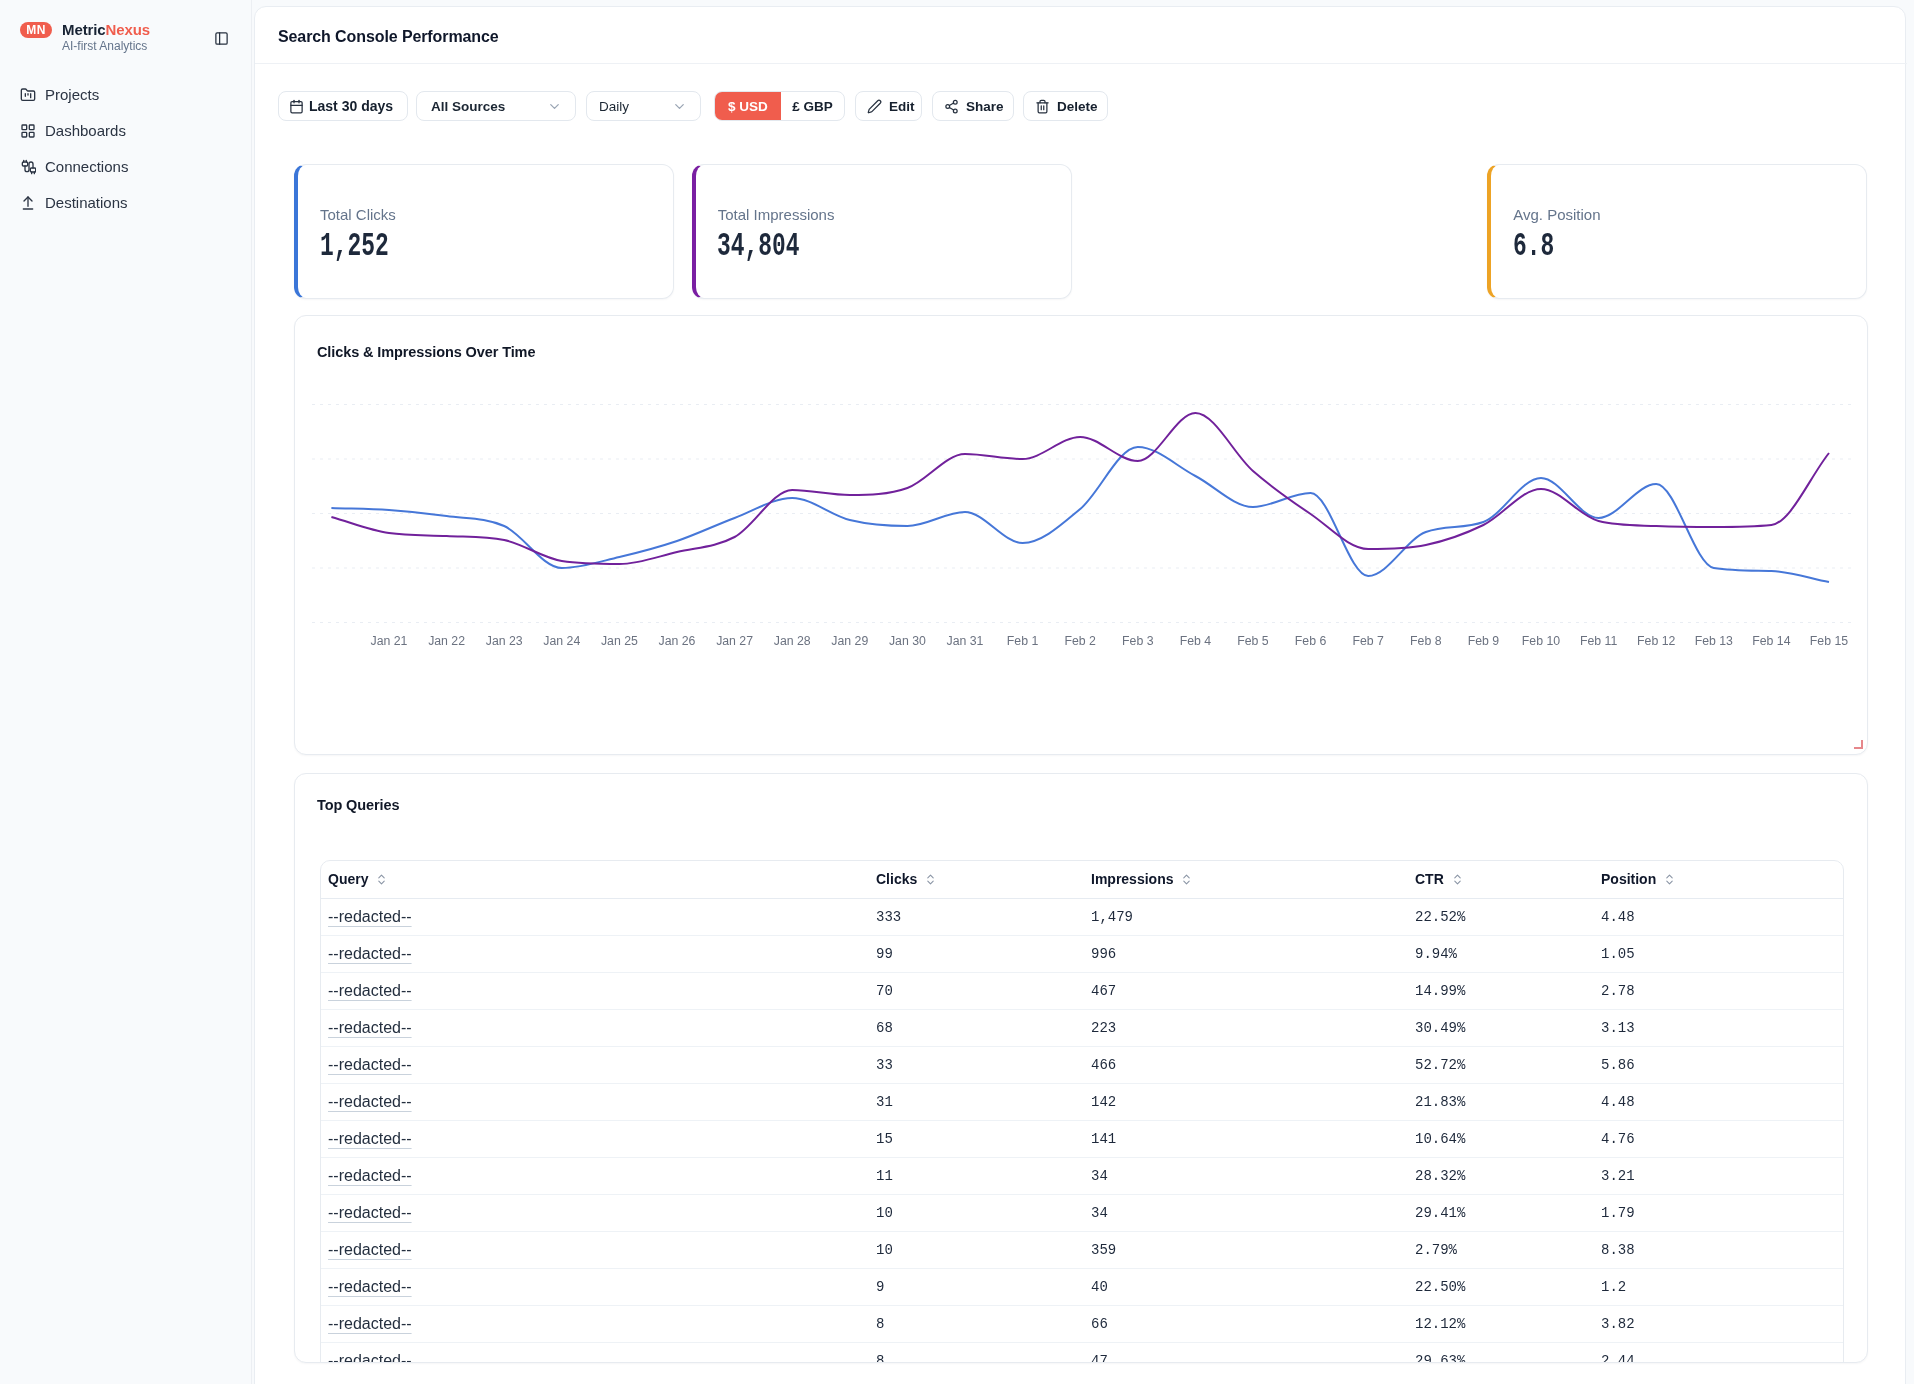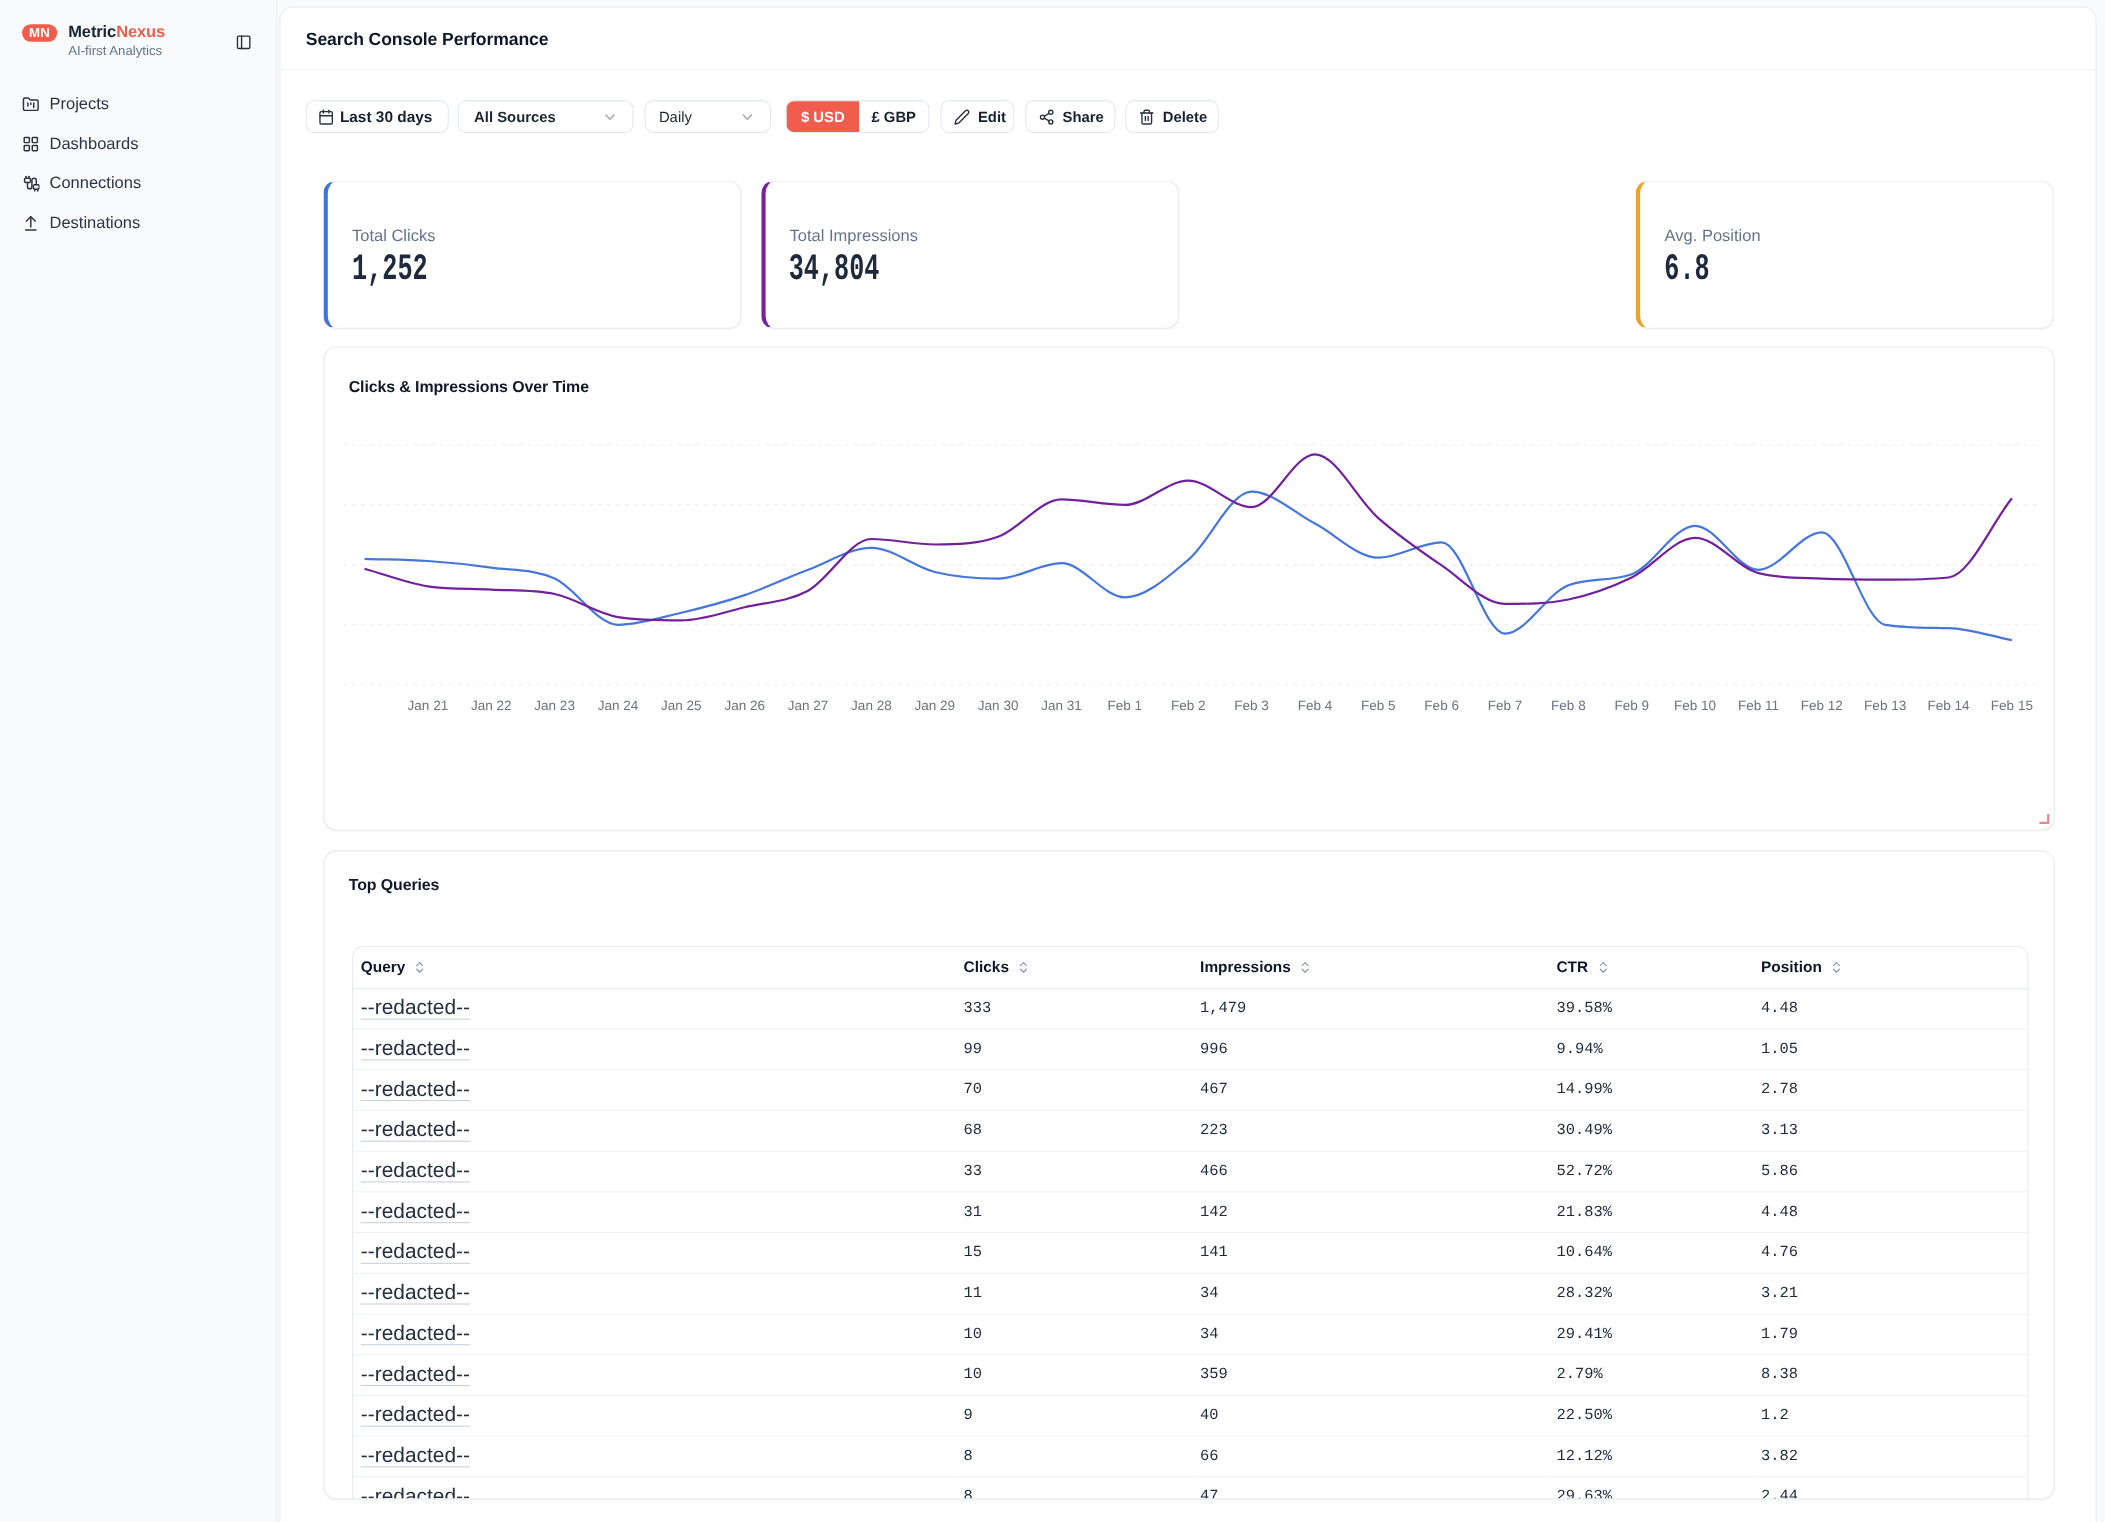--- a/index.html
+++ b/index.html
@@ -28,21 +28,21 @@
 
 .card { position:absolute; background:#fff; border:1px solid #e7ebf0; border-radius:12px; box-shadow:0 1px 2px rgba(16,24,40,.04); }
 .cardtitle { position:absolute; left:22px; font-size:14.5px; font-weight:700; color:#111827; letter-spacing:-.1px; }
 
 #tablewrap { position:absolute; left:25px; top:86px; width:1524px; border:1px solid #e7ebf0; border-radius:10px; }
 table { border-collapse:collapse; width:1522px; table-layout:fixed; }
 th { text-align:left; font-size:14px; font-weight:600; color:#0f172a; height:37px; padding:0 0 0 7px; }
 td { font-size:14px; height:37px; padding:0 0 0 7px; color:#1e293b; }
 tbody tr { border-top:1px solid #eef2f6; } thead tr { border-bottom:1px solid #e6ebf1; }
 td.num { font-family:"Liberation Mono", monospace; font-size:14px;margin-top:46px; }
-a.red { color:#242f3f; font-size:19px; text-decoration:underline; text-decoration-color:#c9d2dc; text-underline-offset:4px; text-decoration-thickness:1px; }
+a.red { color:#242f3f; font-size:16px; text-decoration:underline; text-decoration-color:#c9d2dc; text-underline-offset:4px; text-decoration-thickness:1px; }
 .sorticon { display:inline-block; vertical-align:-2px; margin-left:7px; color:#8a95a5; }
 </style>
 </head>
 <body>
 <div id="sidebar">
   <div id="logo">MN</div>
   <div id="brand">Metric<span>Nexus</span></div>
   <div id="brandsub">AI-first Analytics</div>
   <svg id="paneltoggle" viewBox="0 0 24 24" fill="none" stroke="currentColor" stroke-width="2" stroke-linecap="round" stroke-linejoin="round">
       <rect x="3" y="3" width="18" height="18" rx="2"></rect>
@@ -230,21 +230,21 @@
                   <path d="m7 15 5 5 5-5"></path>
                   <path d="m7 9 5-5 5 5"></path>
                 </svg></th>
             </tr>
           </thead>
         <tbody id="tbody">
             <tr>
               <td><a class="red">--redacted--</a></td>
               <td class="num">333</td>
               <td class="num">1,479</td>
-              <td class="num">39.58%</td>
+              <td class="num">22.52%</td>
               <td class="num">4.48</td>
             </tr>
             <tr>
               <td><a class="red">--redacted--</a></td>
               <td class="num">99</td>
               <td class="num">996</td>
               <td class="num">9.94%</td>
               <td class="num">1.05</td>
             </tr>
             <tr>

